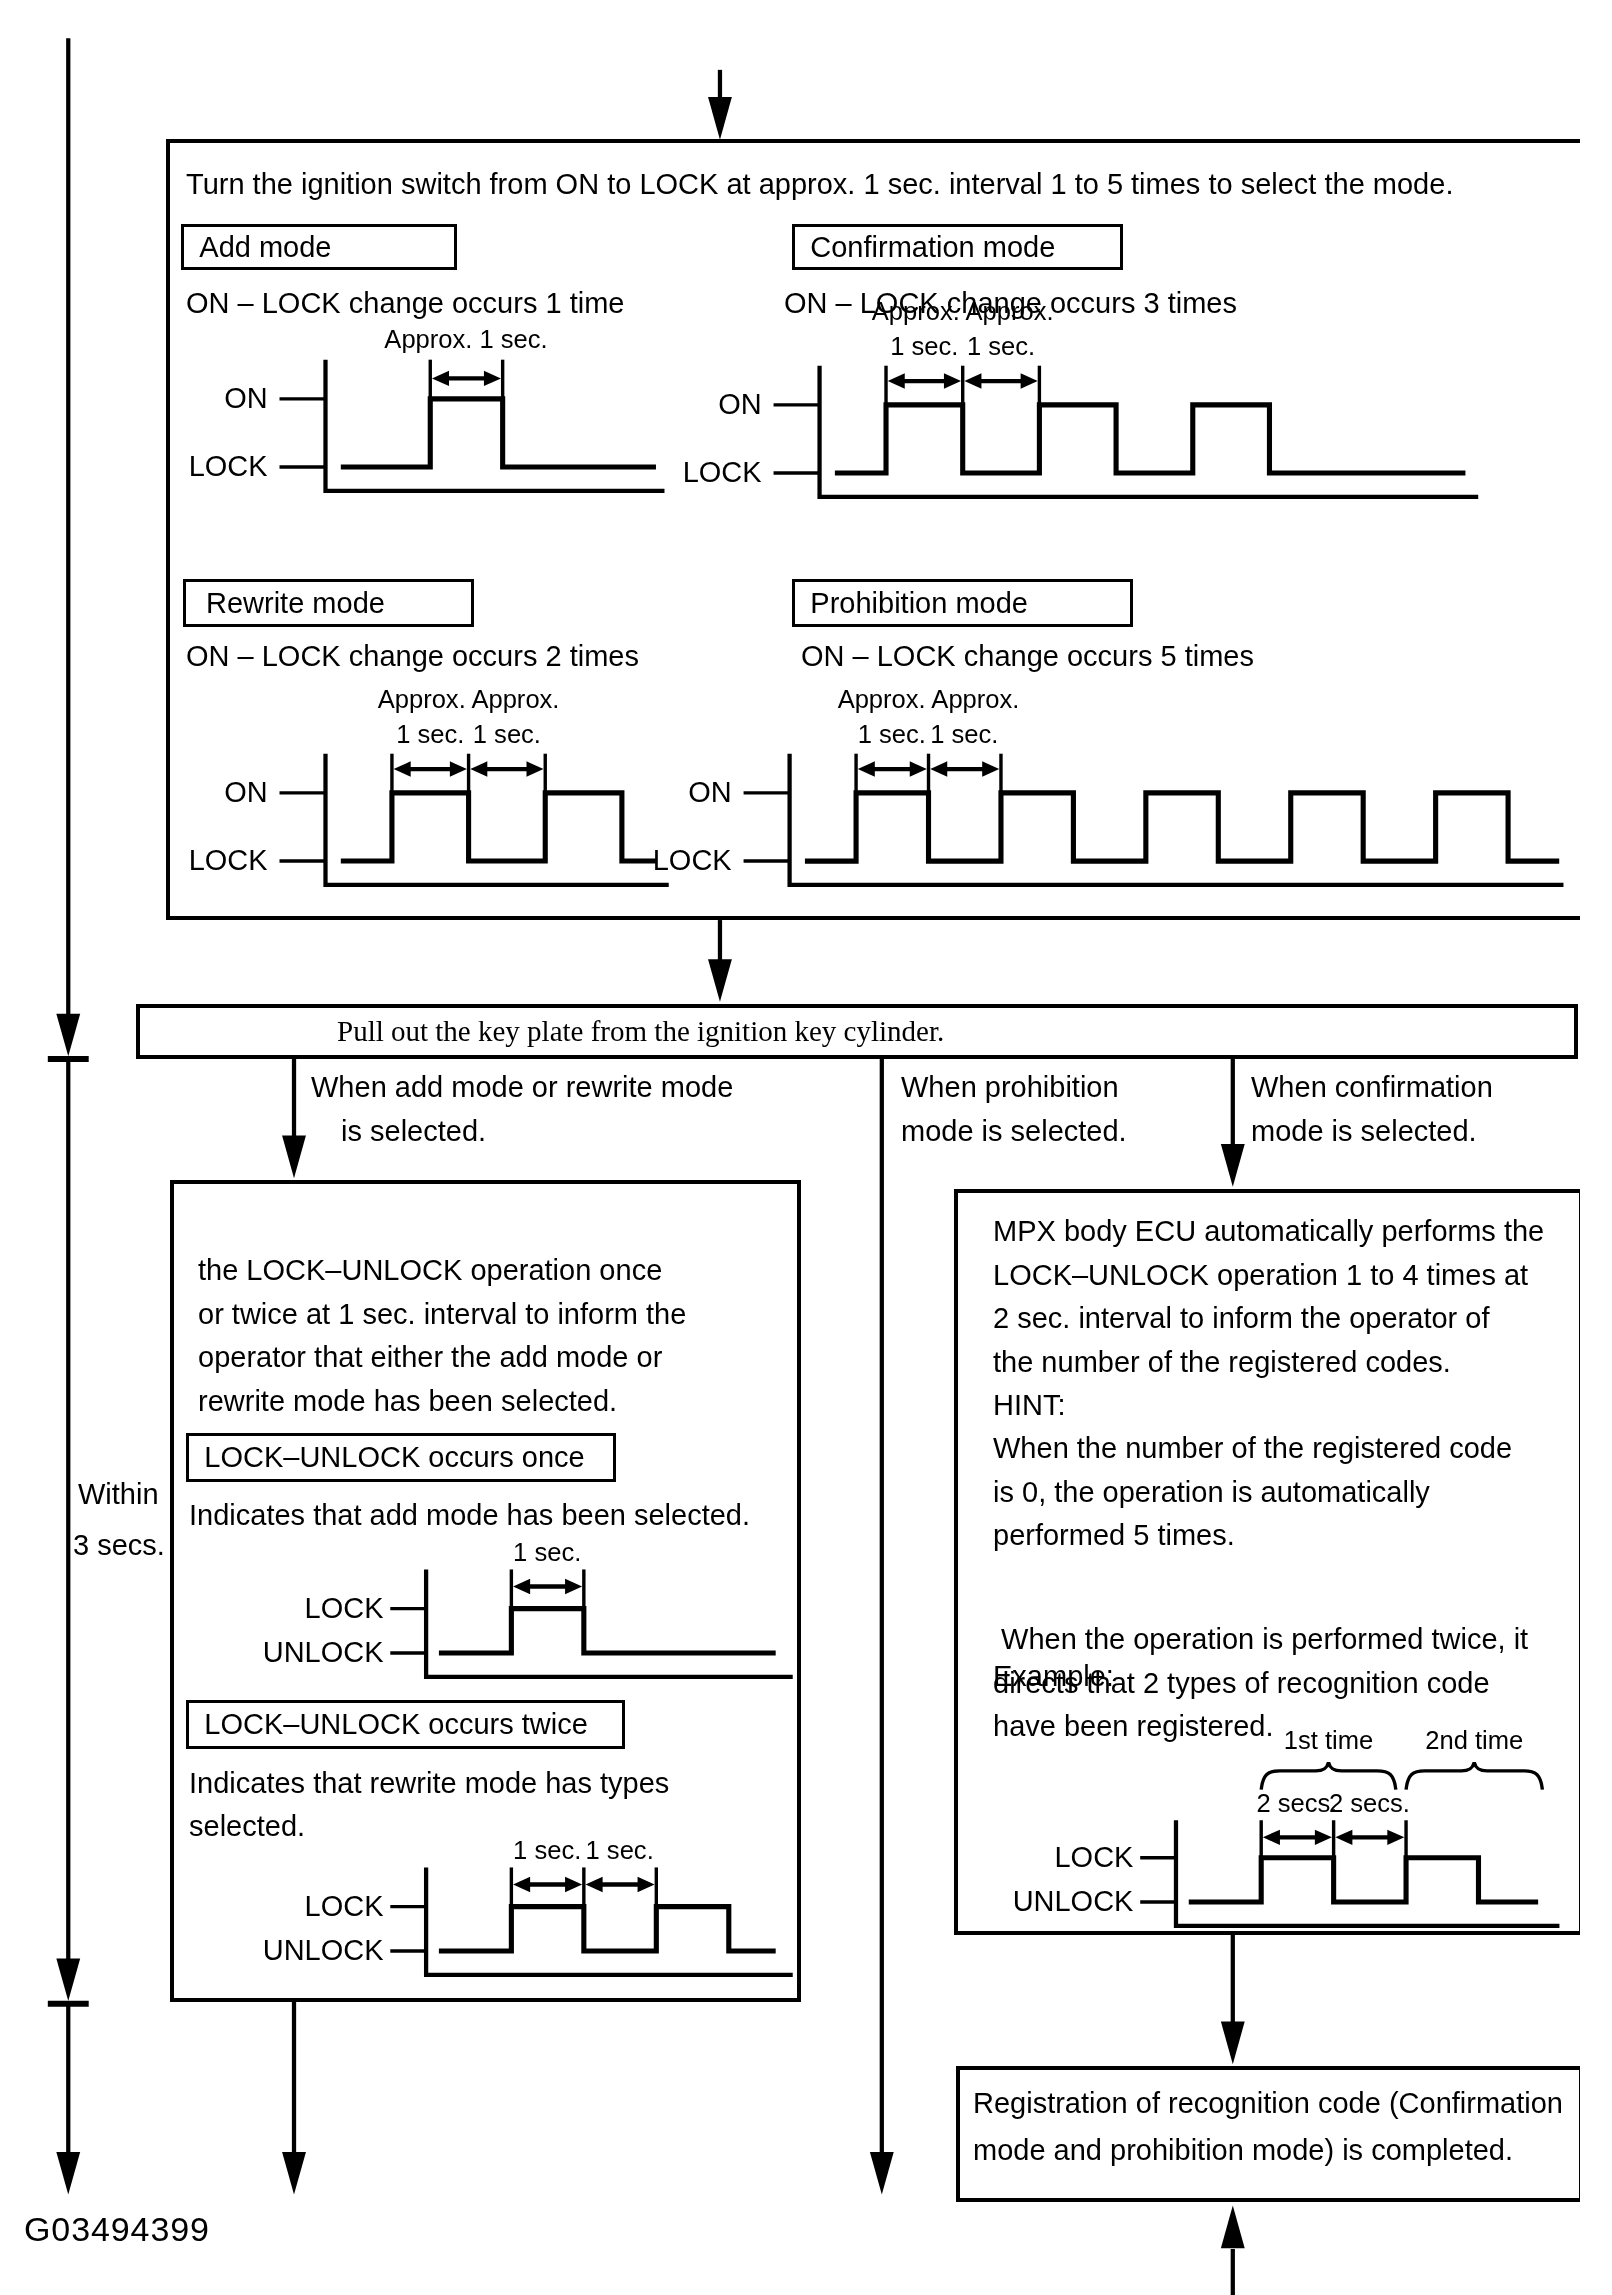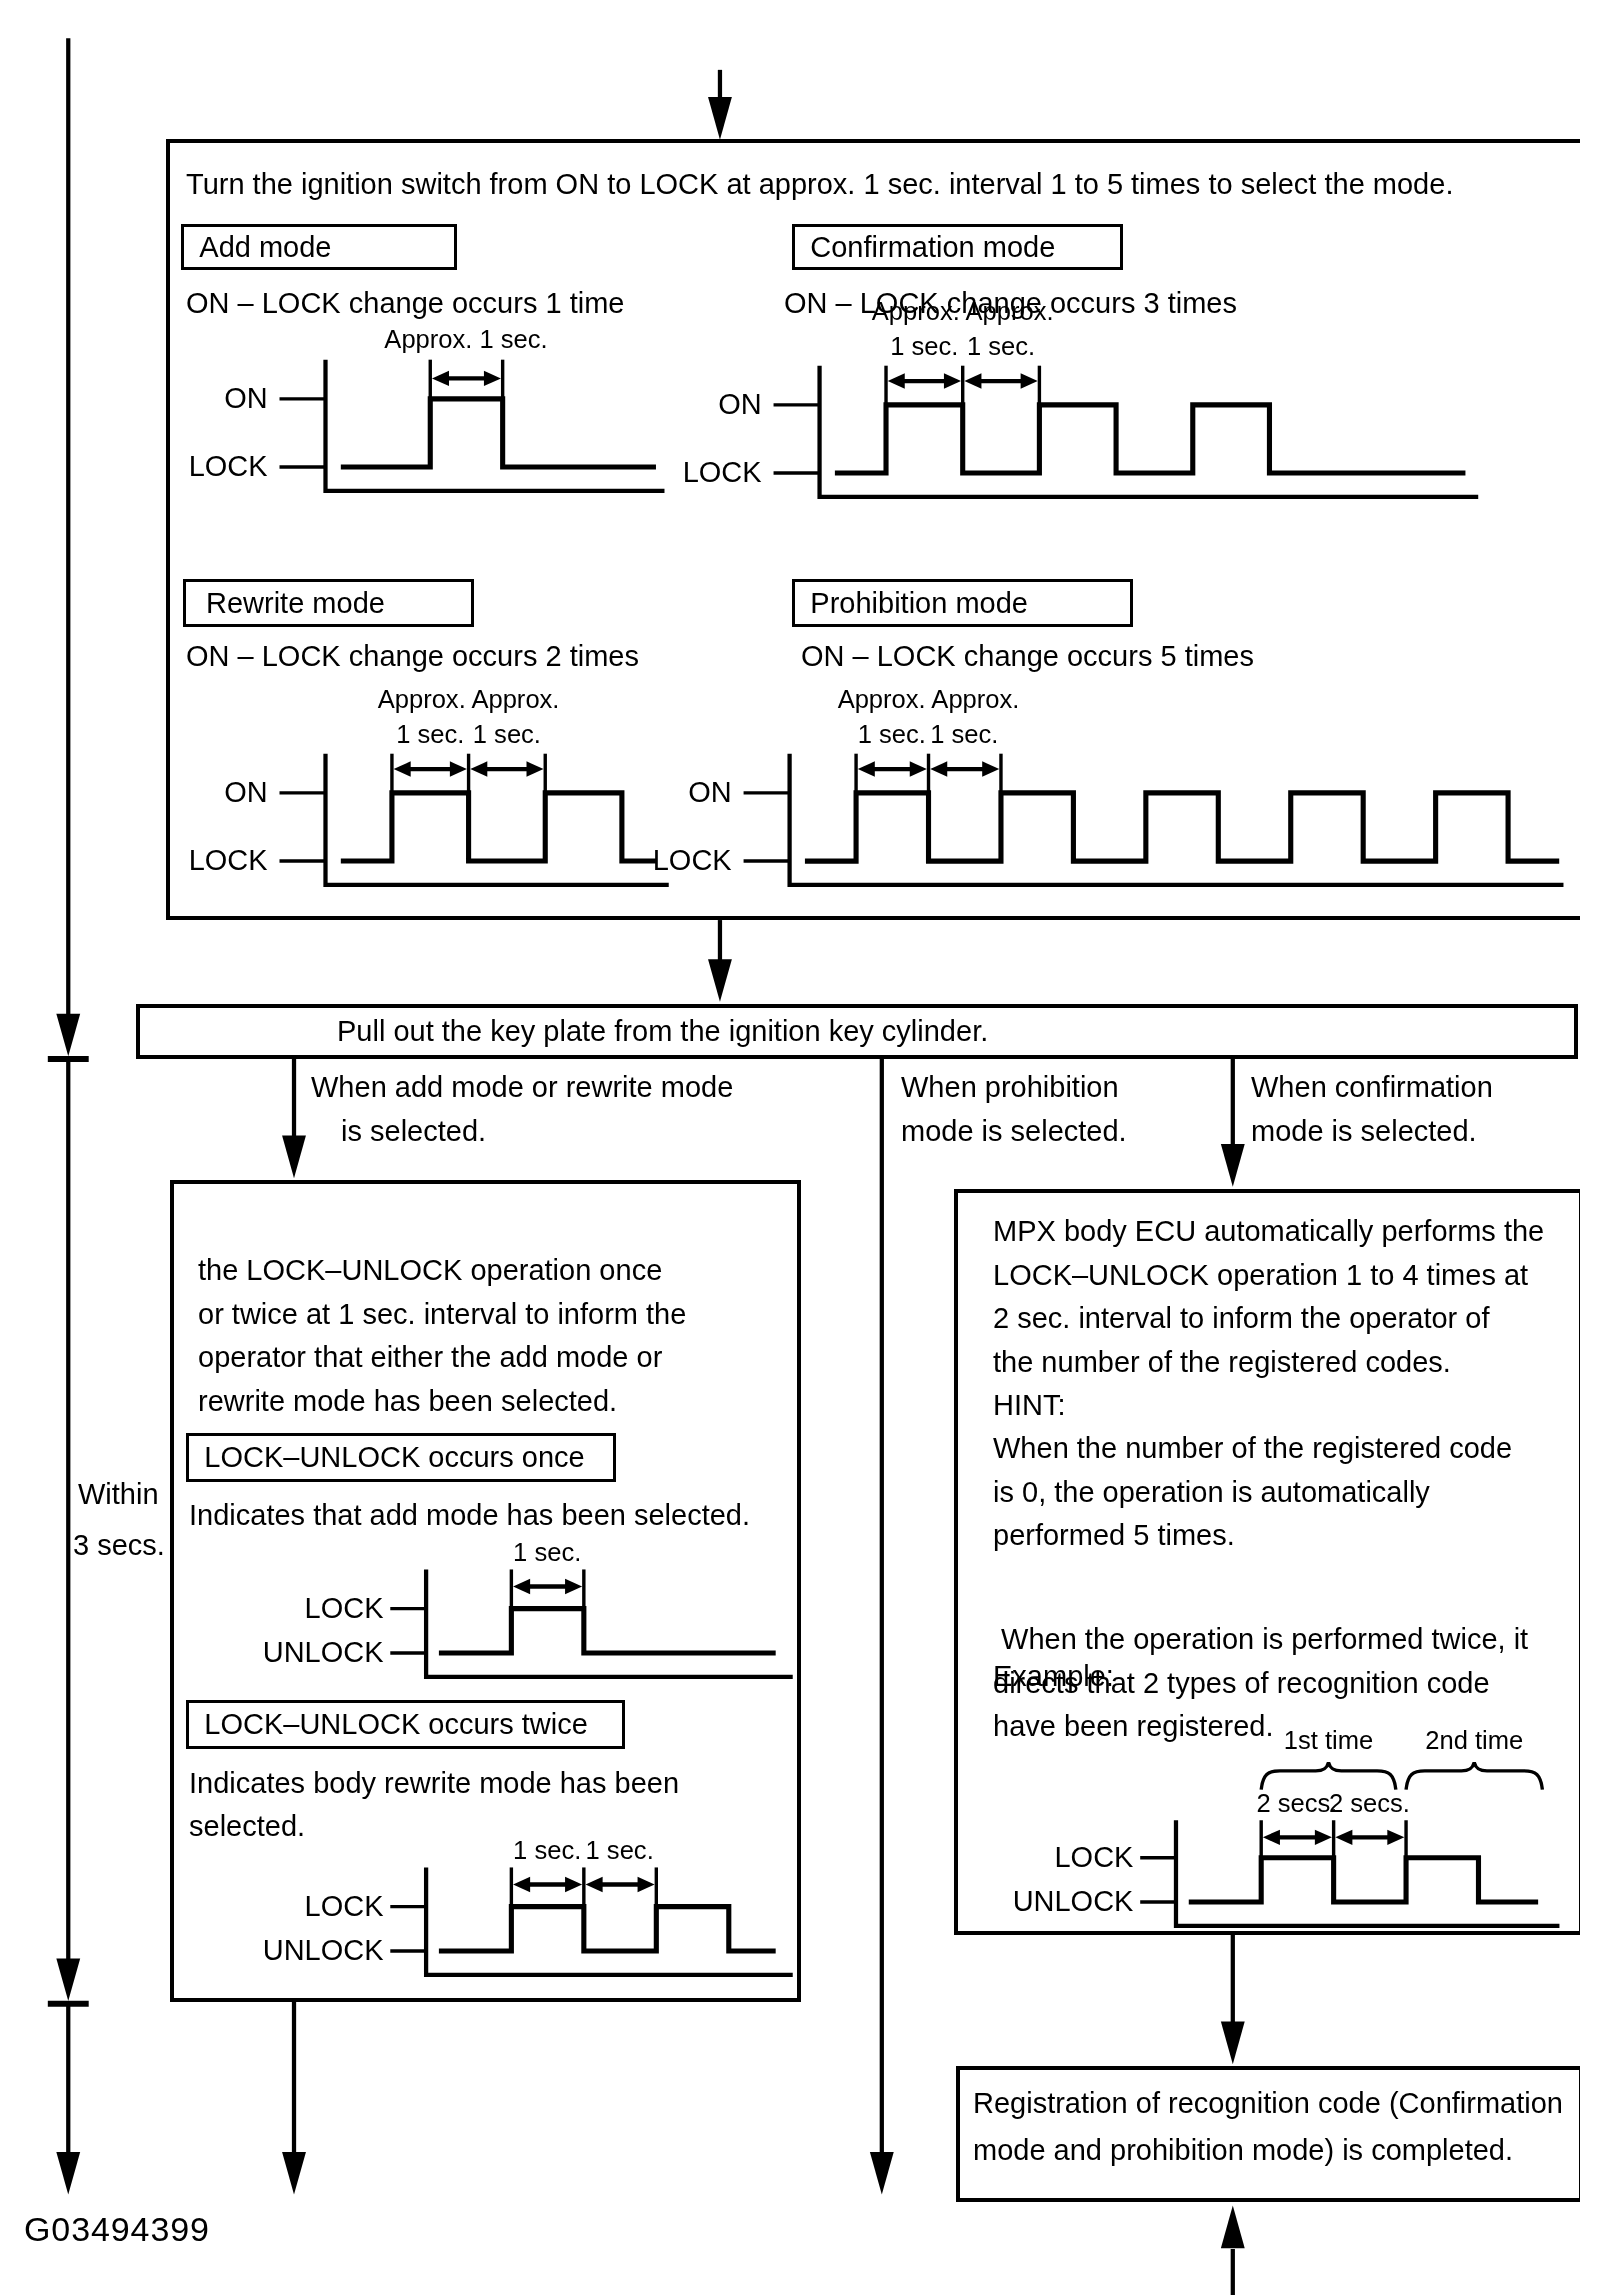--- a/index.html
+++ b/index.html
@@ -183,21 +183,21 @@
       <line class="dim" x1="266" y1="102" x2="319" y2="102"></line>
       <polygon class="head" points="252,102 272,93 272,111"></polygon>
       <polygon class="head" points="333,102 313,93 313,111"></polygon>
       <line class="dim" x1="351" y1="102" x2="404" y2="102"></line>
       <polygon class="head" points="337,102 357,93 357,111"></polygon>
       <polygon class="head" points="418,102 398,93 398,111"></polygon>
     </g>
   </svg>
 
   <div class="box" style="left:136px;top:1004px;width:1442px;height:55px;"></div>
-  <div class="txt" style="left:337px;top:1014px;">Pull out the key plate from the ignition key cylinder.</div>
+  <div class="txt" style="left:337px;top:1014px;font-family:Liberation Serif, serif;">Pull out the key plate from the ignition key cylinder.</div>
 
   <div class="txt" style="left:311px;top:1070px;">When add mode or rewrite mode</div>
   <div class="txt" style="left:311px;top:1114px;margin-left:30px;">is selected.</div>
   <div class="txt" style="left:901px;top:1070px;">When prohibition</div>
   <div class="txt" style="left:901px;top:1114px;">mode is selected.</div>
   <div class="txt" style="left:1251px;top:1070px;">When confirmation</div>
   <div class="txt" style="left:1251px;top:1114px;">mode is selected.</div>
 
   <div class="txt" style="left:78px;top:1477px;">Within</div>
   <div class="txt" style="left:73px;top:1528px;text-align:center;">3 secs.</div>
@@ -226,21 +226,21 @@
     <g>
       <line class="dim" x1="346" y1="52" x2="399" y2="52"></line>
       <polygon class="head" points="332,52 352,43 352,61"></polygon>
       <polygon class="head" points="413,52 393,43 393,61"></polygon>
     </g>
   </svg>
 
   <div class="lbox" style="left:186px;top:1700px;width:439px;height:49px;">
     <span>LOCK–UNLOCK occurs twice</span>
   </div>
-  <div class="txt" style="left:189px;top:1766px;">Indicates body rewrite mode has been</div>
+  <div class="txt" style="left:189px;top:1766px;">Indicates that rewrite mode has types</div>
   <div class="txt" style="left:189px;top:1809px;">selected.</div>
 
   <svg style="left:230px;top:1840px;" width="567" height="141" viewBox="0 0 665 165">
     <text class="timetext" x="372" y="22" text-anchor="middle">1 sec.</text>
     <text class="timetext" x="457" y="22" text-anchor="middle">1 sec.</text>
     <text class="wavetext" x="180" y="89" text-anchor="end">LOCK</text>
     <text class="wavetext" x="180" y="141" text-anchor="end">UNLOCK</text>
     <line class="tick" x1="188" y1="78" x2="230" y2="78"></line>
     <line class="tick" x1="188" y1="130" x2="230" y2="130"></line>
     <path class="axis" d="M230,32 V158 H660"></path>

